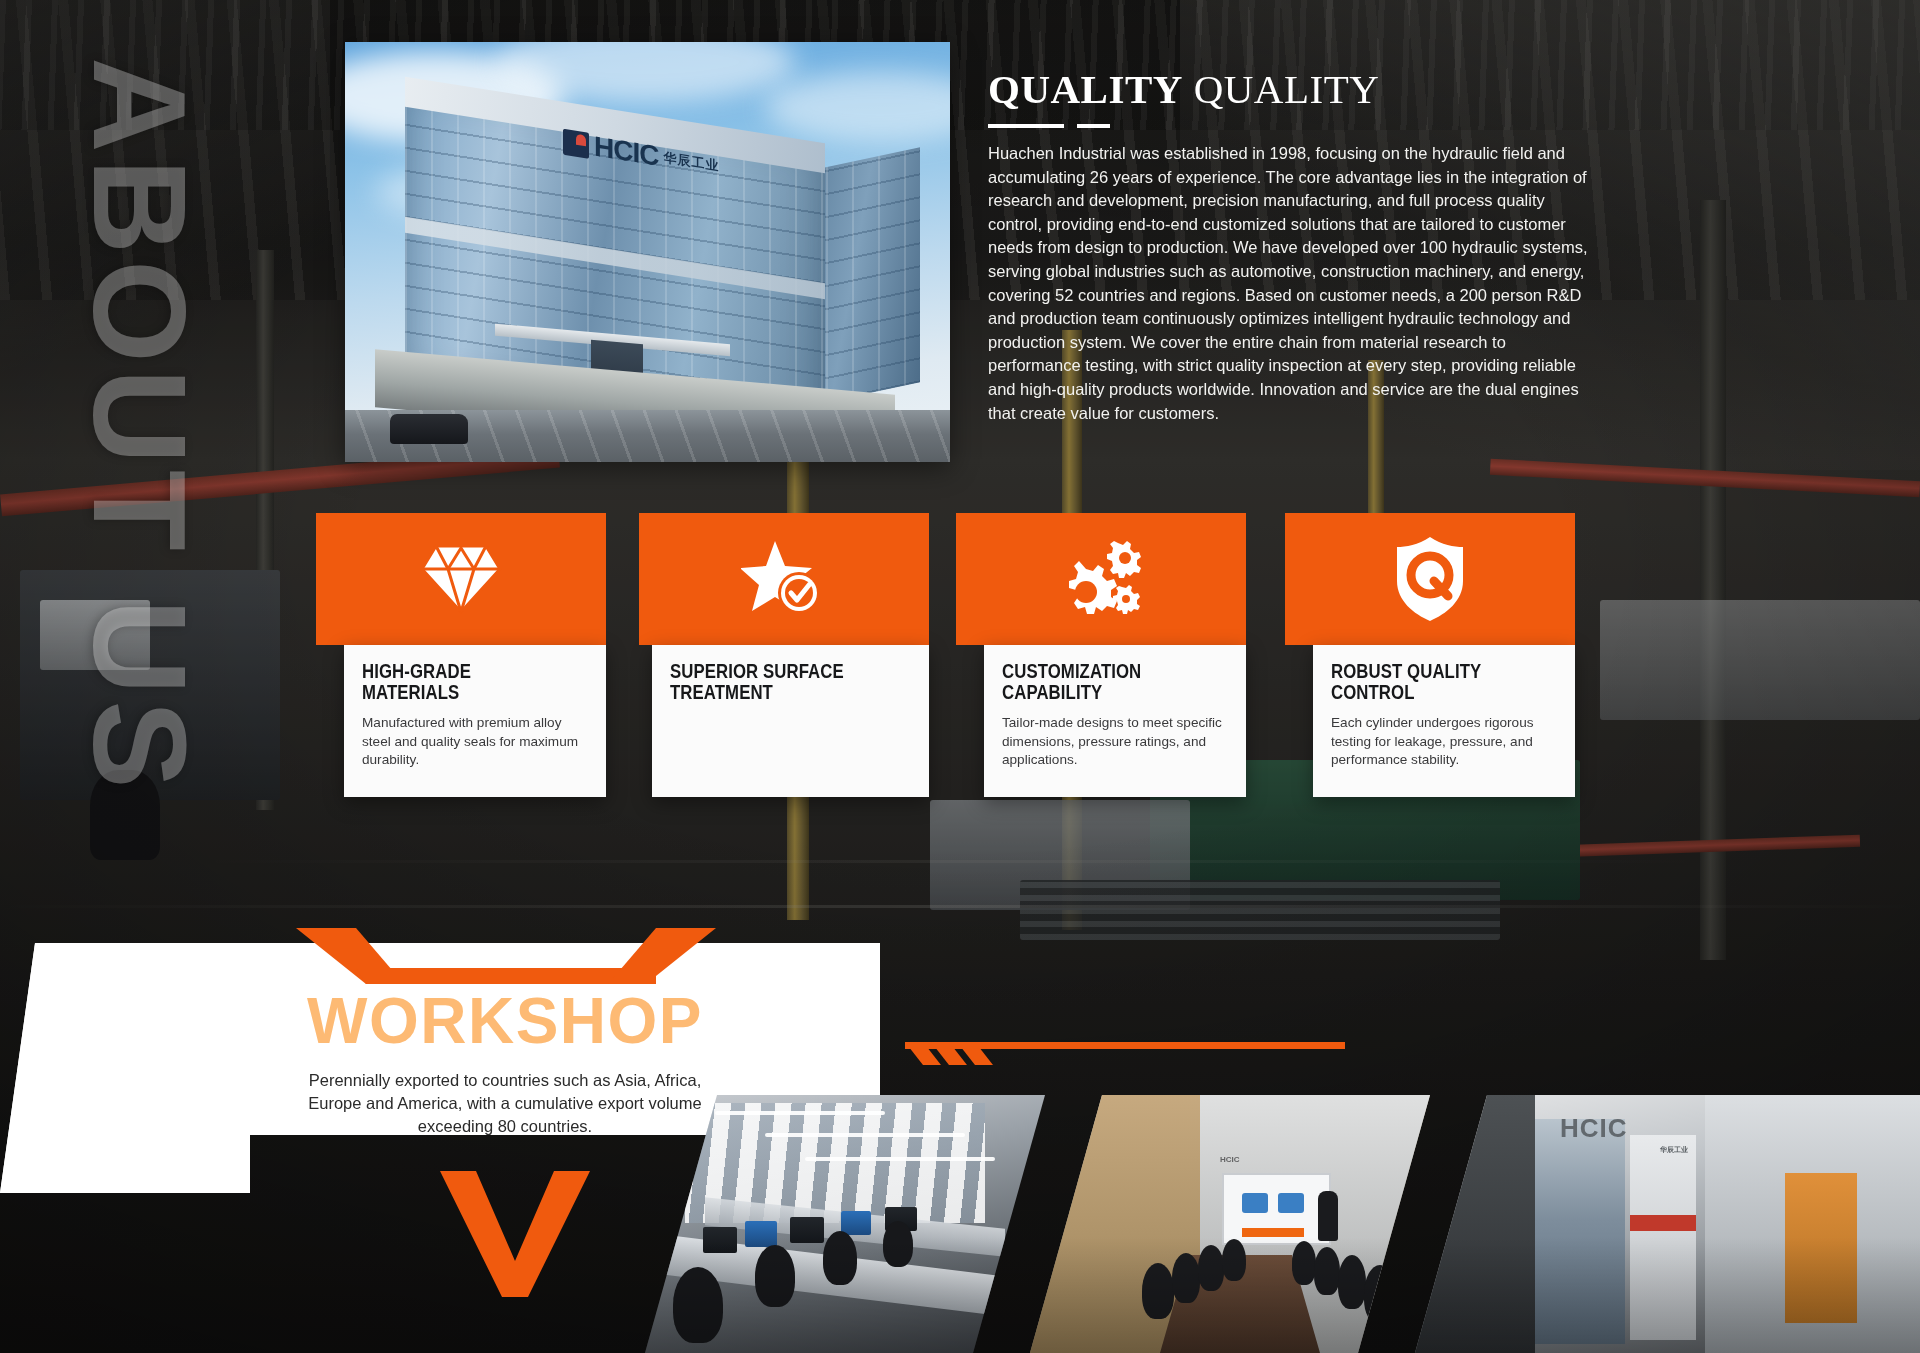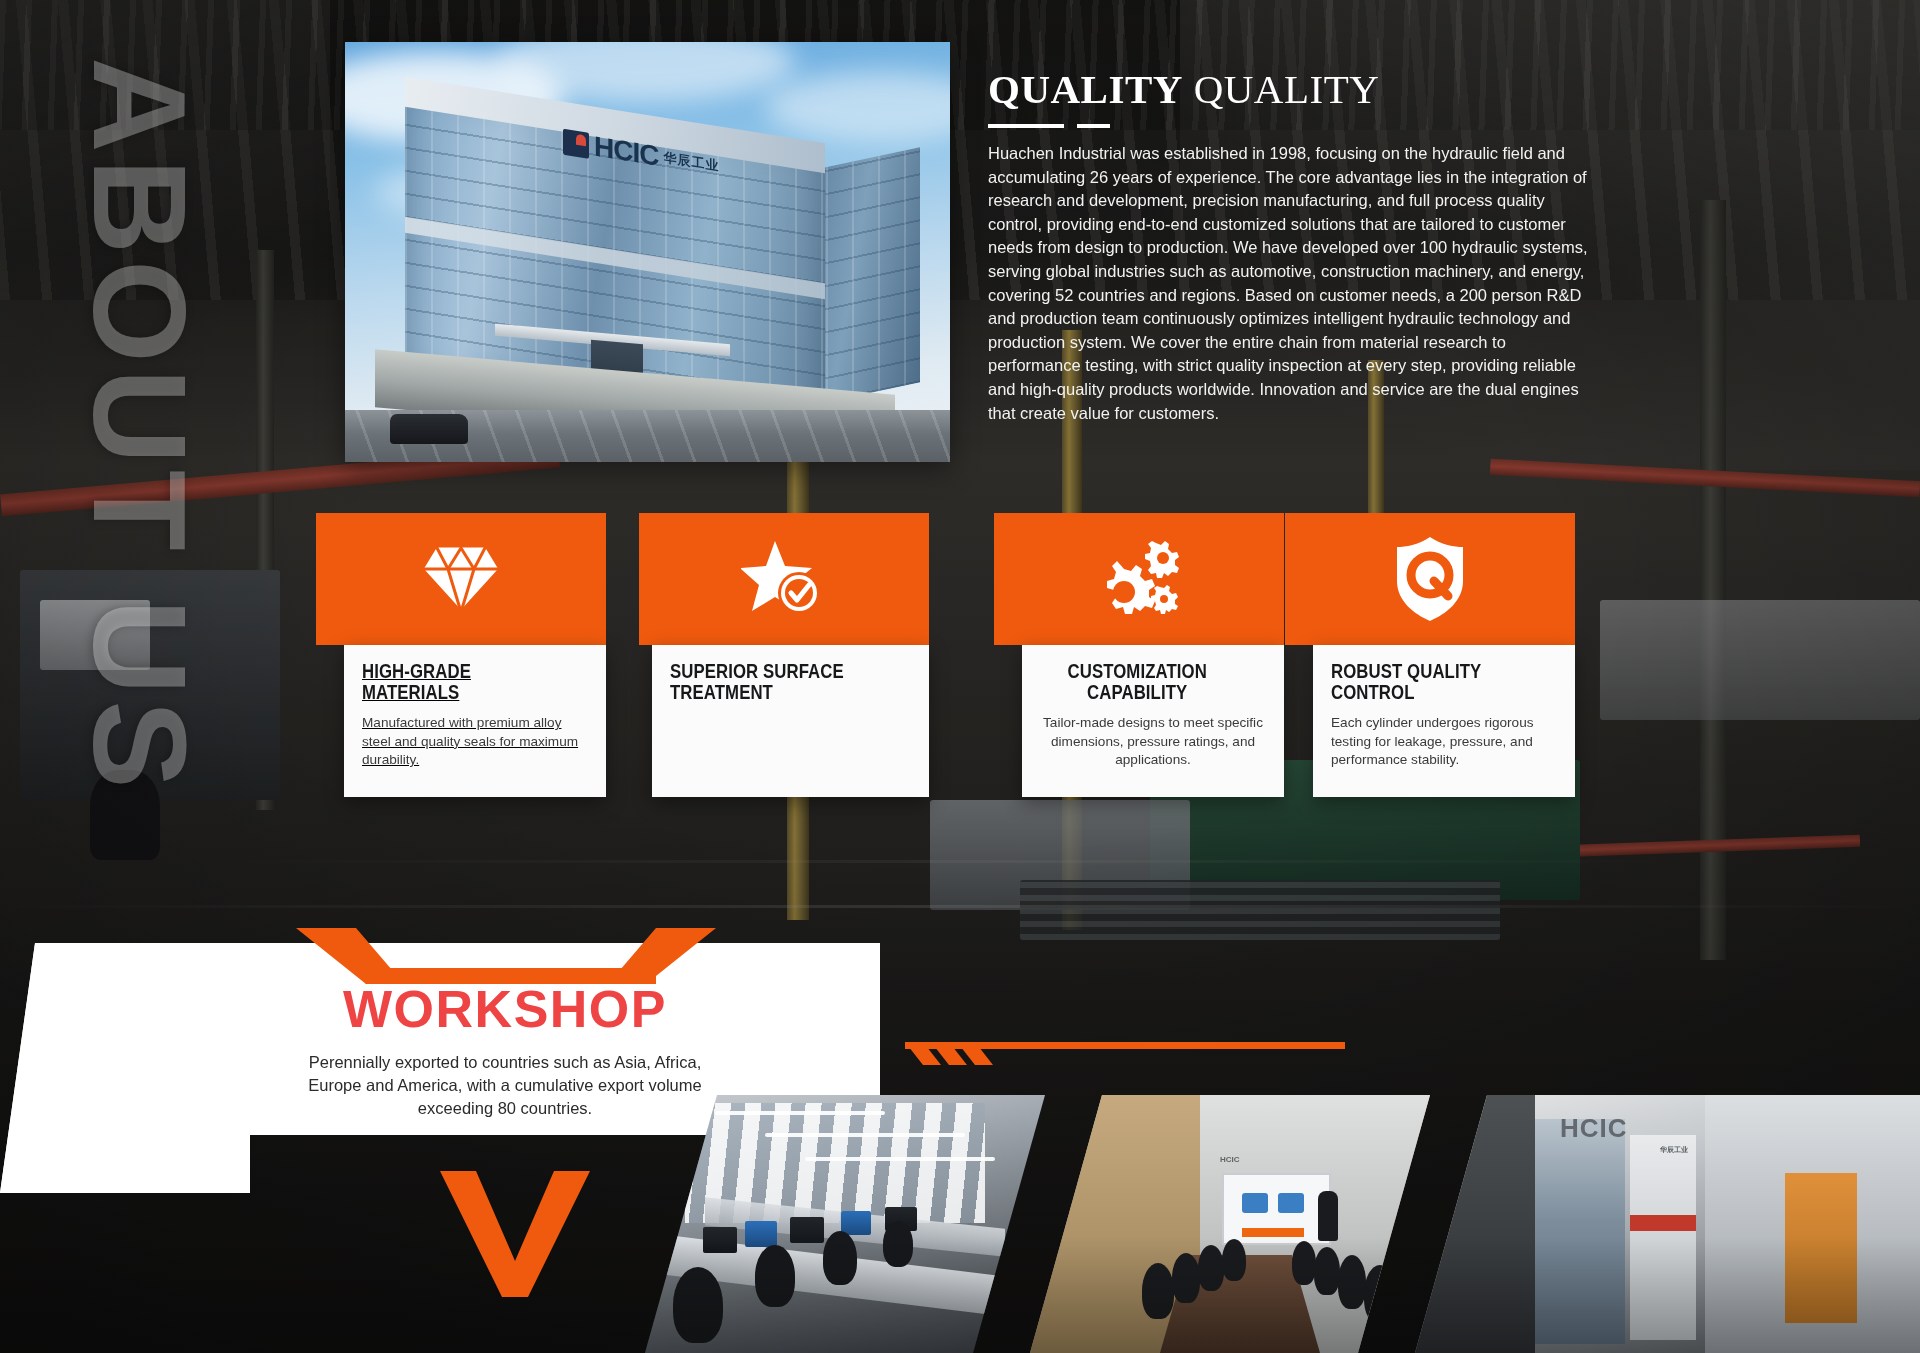--- a/index.html
+++ b/index.html
@@ -169,39 +169,39 @@
     font-size:19.5px;font-weight:bold;color:#17181a;letter-spacing:.1px;
     line-height:20.5px;margin:0 0 0 0;
     transform:scaleX(.86);transform-origin:left center;white-space:pre-line;
     font-family:"Liberation Sans","DejaVu Sans",sans-serif;
   }
   .card .desc{
     font-size:13.6px;line-height:18.6px;color:#3a3a3c;margin-top:12px;
   }
   .card1{left:0;width:290px;}
   .card1 .head{width:290px;}
-  .card1 .body{width:auto;height:122px;margin-left:28px;text-decoration:underline;}
+  .card1 .body{width:auto;height:122px;margin-left:28px;}
   .card2{left:323px;width:290px;}
   .card2 .head{width:290px;}
   .card2 .body{width:auto;height:122px;margin-left:13px;}
-  .card3{left:678px;width:290px;text-align:center;}
+  .card3{left:640px;width:290px;}
   .card3 .head{width:290px;}
   .card3 .body{width:auto;height:122px;margin-left:28px;}
   .card4{left:969px;width:290px;}
   .card4 .head{width:290px;}
   .card4 .body{width:auto;height:122px;margin-left:28px;}
   .icon-wrap{width:96px;height:96px;display:flex;align-items:center;justify-content:center;}
   .ws-area{position:absolute;left:0;top:943px;width:900px;height:410px;}
   .ws-shape{
     position:absolute;left:0;top:0;width:900px;height:410px;
   }
   .ws-content{position:absolute;left:290px;top:40px;width:430px;text-align:center;}
   .ws-title{
-    font-size:52px;font-weight:bold;color:#ef4444;letter-spacing:1.5px;
-    line-height:1;margin:0;
+    font-size:64px;font-weight:bold;color:#fdba74;letter-spacing:1.5px;
+    line-height:1;margin:6px;
   }
   .ws-sub{
     margin:16px 0 0 0;font-size:16.5px;line-height:23px;color:#2b2b2b;
   }
   .chev-top{position:absolute;left:296px;top:-15px;width:420px;height:62px;}
   .chev-bottom{position:absolute;left:440px;top:228px;width:150px;height:128px;}
 
   
   .linedecor{position:absolute;left:895px;top:1036px;width:450px;height:40px;}
 

